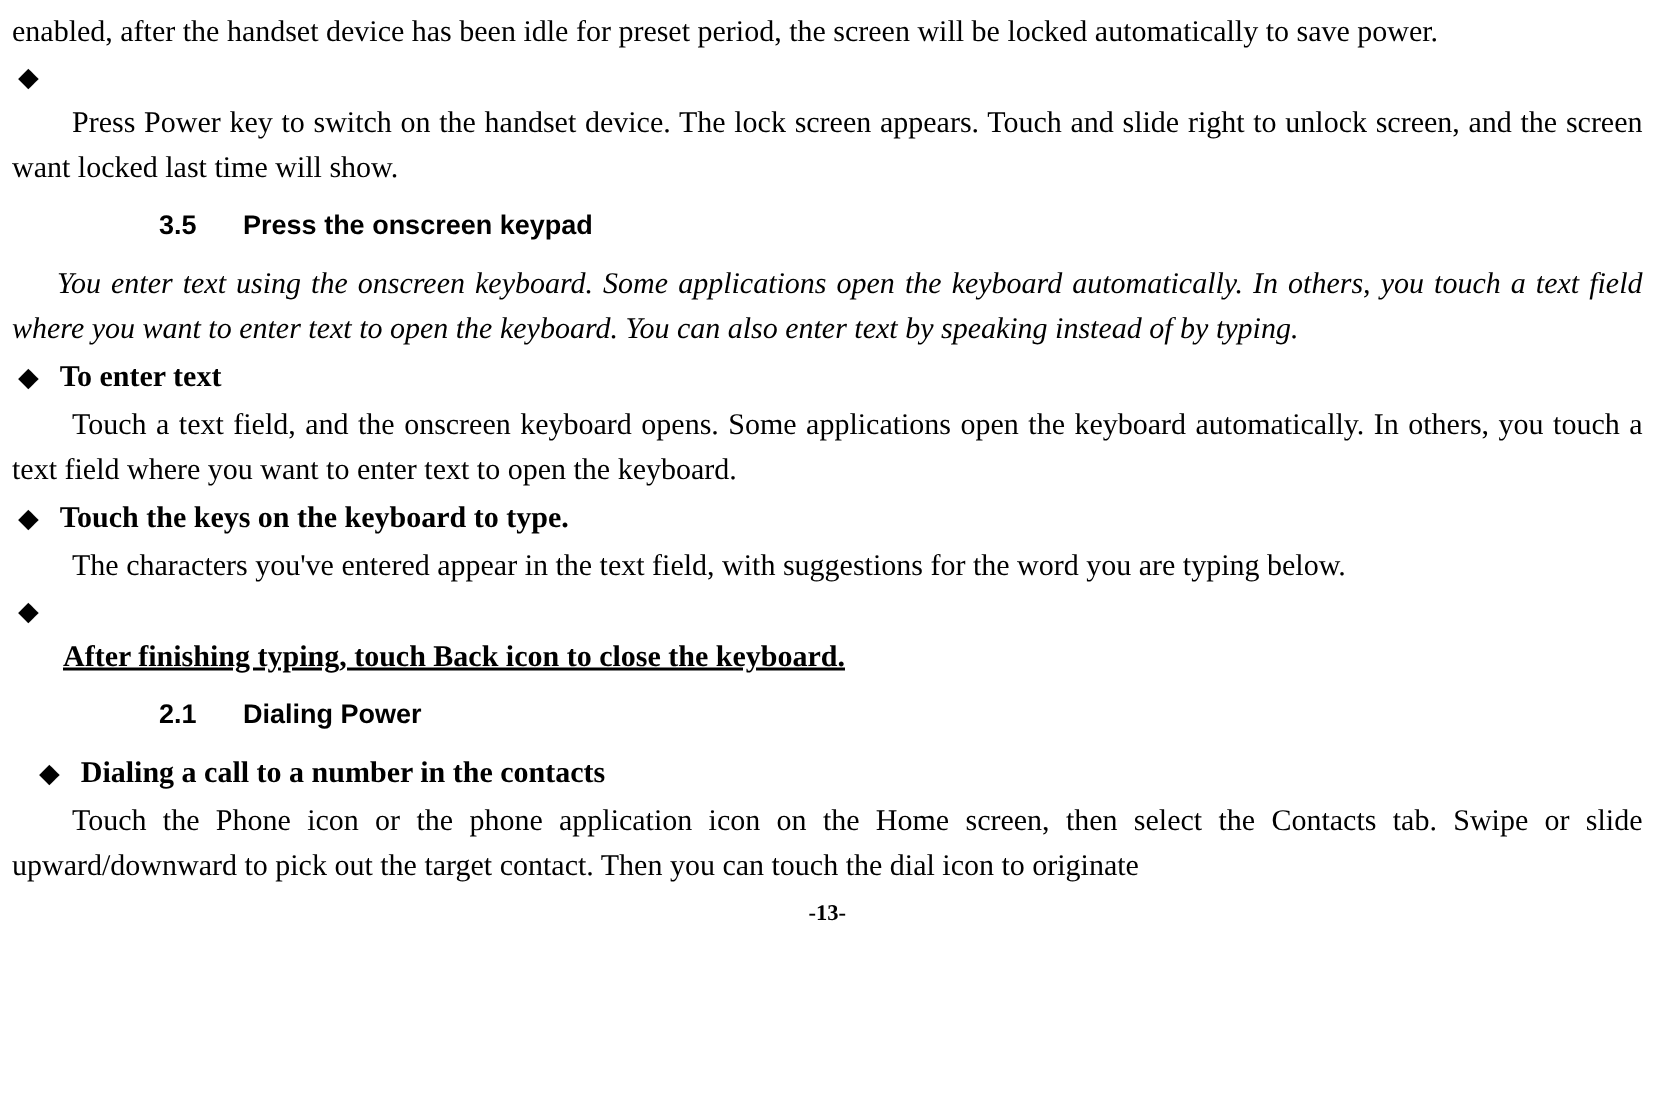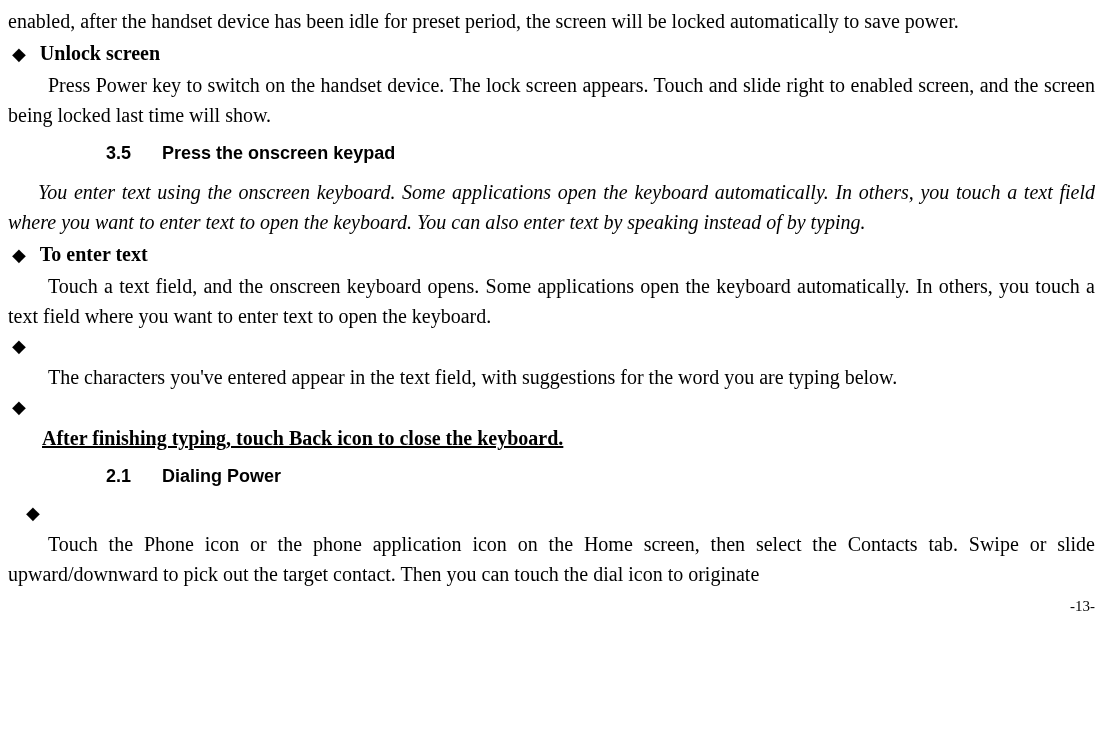--- a/index.html
+++ b/index.html
@@ -38,67 +38,69 @@
       font-family: Arial, Helvetica, sans-serif;
       font-weight: bold;
       font-size: 18px;
       margin: 10px 0 10px 98px;
     }
     .section-heading .num {
       margin-right: 26px;
       text-align: center;
     }
     .page-num {
-      text-align: right;
+      text-align: center;
       font-size: 15px;
       margin-top: 6px;
+      font-weight: bold;
     }
   </style>
 </head>
 <body>
 
 <p class="para">enabled, after the handset device has been idle for preset period, the screen will be locked automatically to save power.</p>
 
 <div class="bullet-line">
   <span class="diamond">◆</span>
-  <span class="bold">Unlock screen</span>
 </div>
 
-<p class="para indent">Press Power key to switch on the handset device. The lock screen appears. Touch and slide right to enabled screen, and the screen being locked last time will show.</p>
+<p class="para indent">Press Power key to switch on the handset device. The lock screen appears. Touch and slide right to unlock screen, and the screen want locked last time will show.</p>
 
 <div class="section-heading">
   <span class="num">3.5</span>
   <span>Press the onscreen keypad</span>
 </div>
 
 <p class="para" style="text-indent:1.5em;font-style:italic;">You enter text using the onscreen keyboard. Some applications open the keyboard automatically. In others, you touch a text field where you want to enter text to open the keyboard. You can also enter text by speaking instead of by typing.</p>
 
 <div class="bullet-line">
   <span class="diamond">◆</span>
   <span class="bold">To enter text</span>
 </div>
 
 <p class="para indent">Touch a text field, and the onscreen keyboard opens. Some applications open the keyboard automatically. In others, you touch a text field where you want to enter text to open the keyboard.</p>
 
 <div class="bullet-line">
   <span class="diamond">◆</span>
+  <span class="bold">Touch the keys on the keyboard to type.</span>
 </div>
 
 <p class="para indent">The characters you've entered appear in the text field, with suggestions for the word you are typing below.</p>
 
 <div class="bullet-line">
   <span class="diamond">◆</span>
 </div>
 
 <p class="para bold" style="margin-left:34px;text-decoration:underline;">After finishing typing, touch Back icon to close the keyboard.</p>
 
 <div class="section-heading">
   <span class="num">2.1</span>
   <span>Dialing Power</span>
 </div>
 
 <div class="bullet-line" style="margin-left:14px;">
   <span class="diamond">◆</span>
+  <span class="bold">Dialing a call to a number in the contacts</span>
 </div>
 
 <p class="para indent">Touch the Phone icon or the phone application icon on the Home screen, then select the Contacts tab. Swipe or slide upward/downward to pick out the target contact. Then you can touch the dial icon to originate</p>
 
 <div class="page-num">-13-</div>
 
 </body></html>

